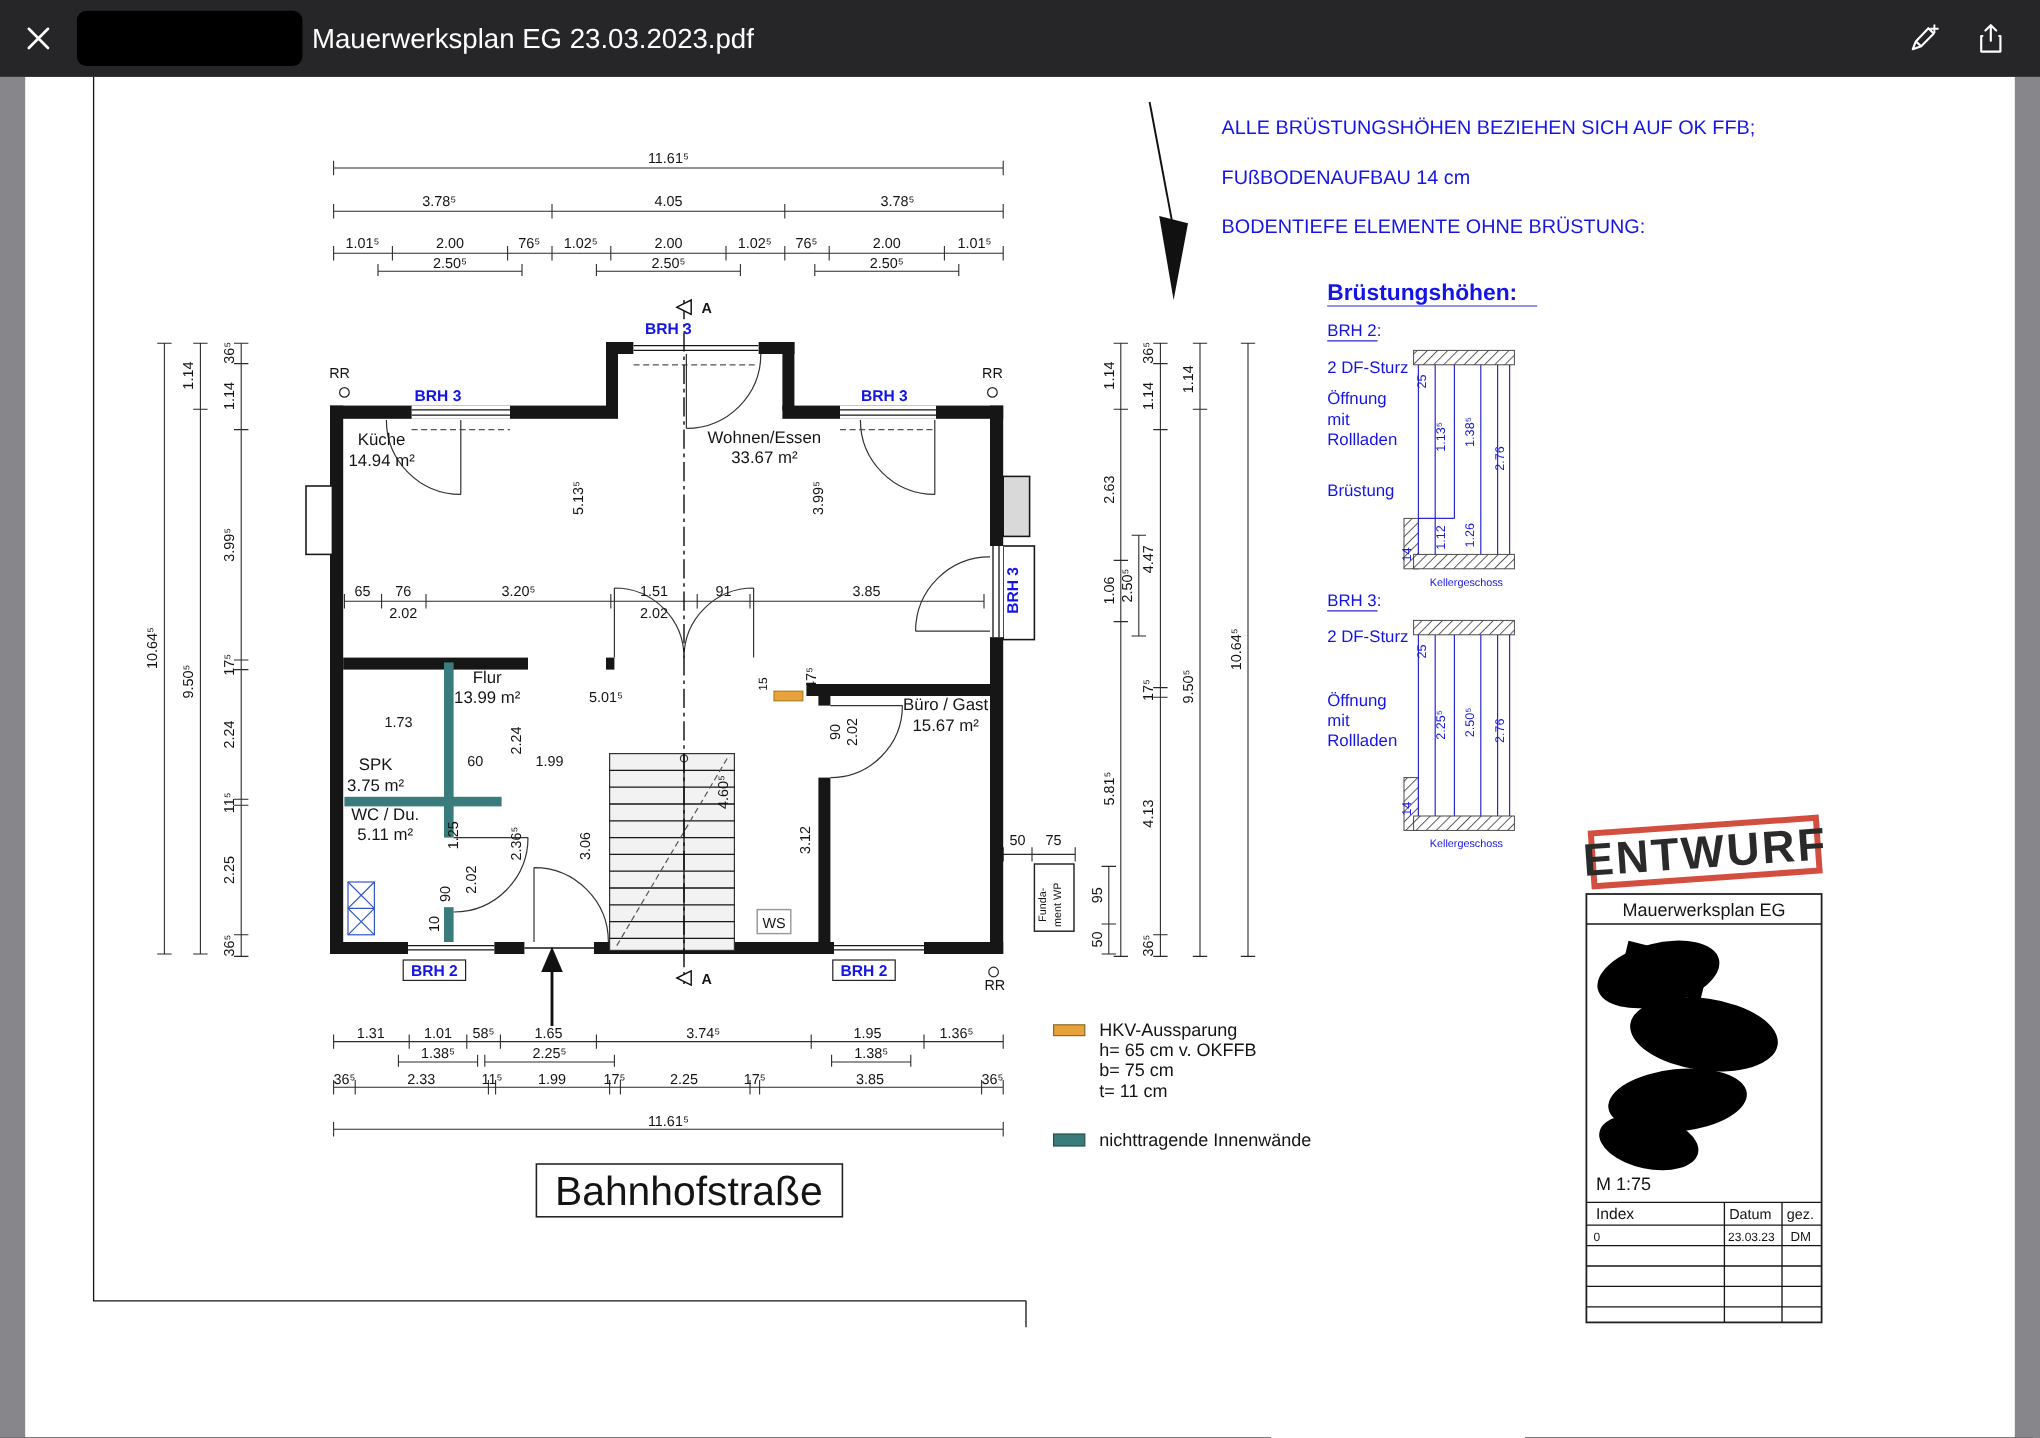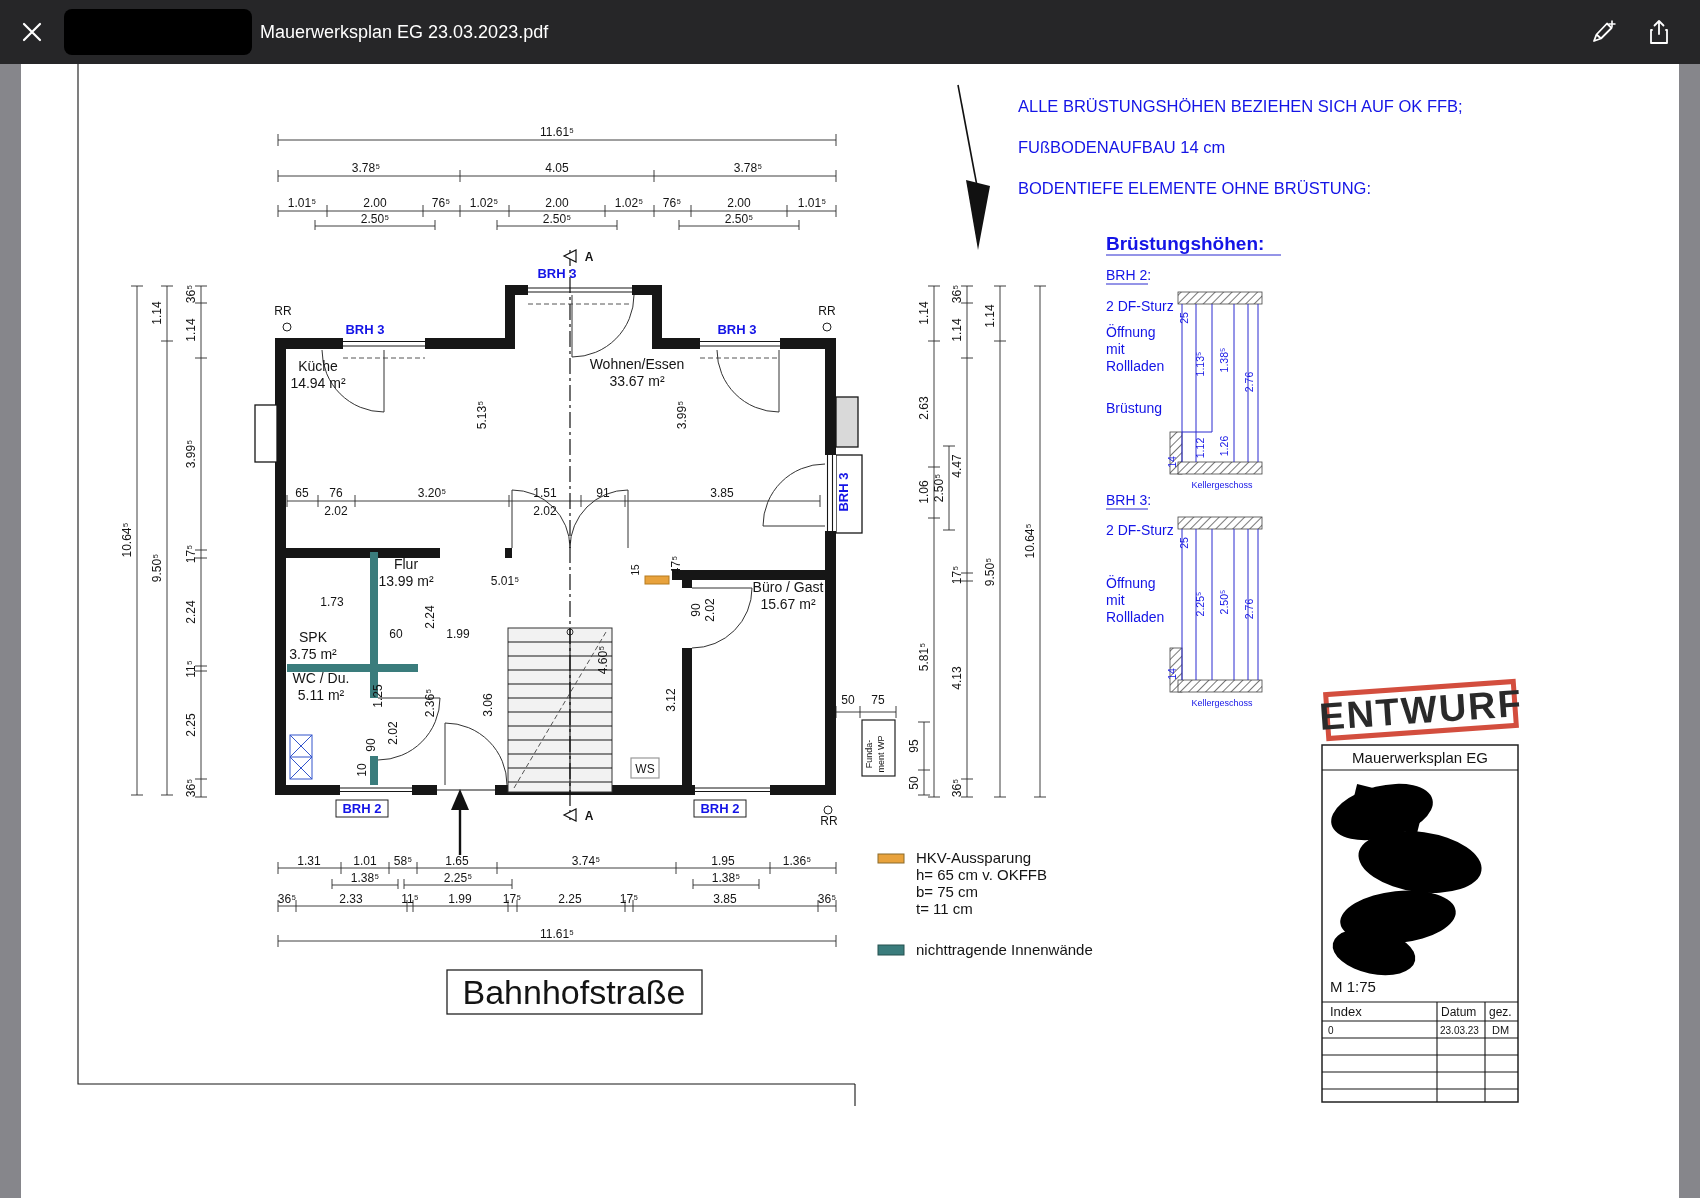--- a/index.html
+++ b/index.html
@@ -3,21 +3,21 @@
 <meta charset="utf-8">
 <style>
   html,body{margin:0;padding:0;background:#4a4a4e;}
   .app{position:relative;width:1700px;height:1198px;overflow:hidden;background:#86868b;
        font-family:"Liberation Sans","DejaVu Sans",sans-serif;}
   .toolbar{position:absolute;top:0;left:0;width:1700px;height:64px;background:#262628;
            display:flex;align-items:center;z-index:5;}
   .tb-close{width:64px;height:64px;display:flex;align-items:center;justify-content:center;
             color:#fff;font-size:24px;cursor:pointer;}
   .tb-redact{width:188px;height:46px;background:#000;border-radius:8px;margin-right:8px;}
-  .tb-title{color:#fff;font-size:18px;flex:1;white-space:nowrap;overflow:hidden;}
+  .tb-title{color:#fff;font-size:23px;flex:1;white-space:nowrap;overflow:hidden;}
   .tb-icons{display:flex;align-items:center;gap:26px;padding-right:26px;}
   .tb-icon{width:30px;height:30px;display:flex;align-items:center;justify-content:center;cursor:pointer;}
   .page{position:absolute;top:64px;left:0;width:1700px;height:1134px;}
   svg text{font-family:"Liberation Sans","DejaVu Sans",sans-serif;fill:#141414;}
   .d{font-size:12px;text-anchor:middle;}
   .room{font-size:14px;text-anchor:middle;}
   .mark{font-size:13px;text-anchor:middle;fill:#1414e6;font-weight:bold;}
   .rr{font-size:12px;text-anchor:middle;fill:#141414;}
   .note{font-size:16.5px;fill:#1414e6;}
   .pd{font-size:10.5px;fill:#1414e6;text-anchor:middle;}

